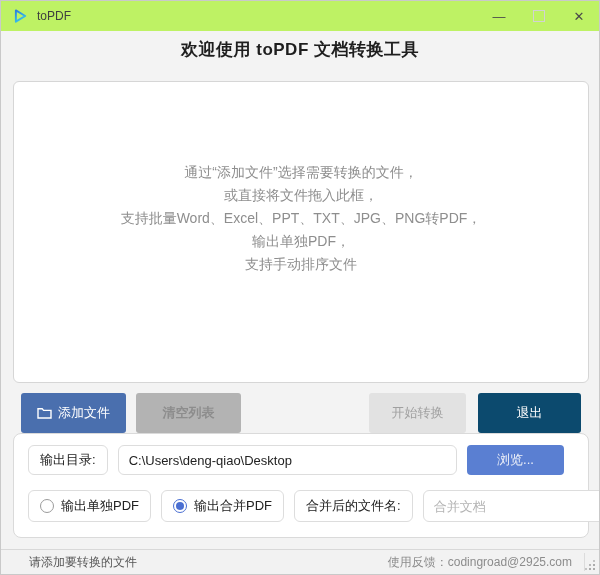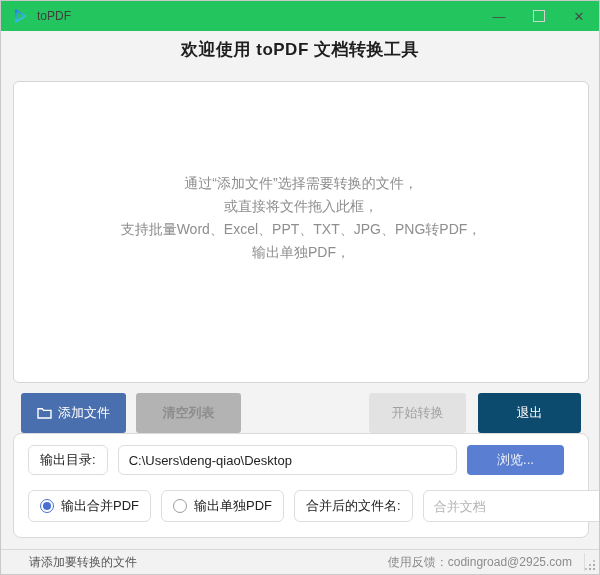--- a/index.html
+++ b/index.html
@@ -9,21 +9,21 @@
     background:#f3f3f3;
   }
   .window {
     position:relative; width:600px; height:575px;
     background:#f3f3f3; border:1px solid #c9c9c9; box-sizing:border-box;
     overflow:hidden;
   }
   
   .titlebar {
     position:absolute; top:0; left:0; right:0; height:30px;
-    background:#22c55e; display:flex; align-items:center;
+    background:#bef264; display:flex; align-items:center;
   }
   .app-icon { margin-left:10px; display:flex; align-items:center; }
   .title-text { font-size:12px; color:#3f3f3f; margin-left:8px; }
   .controls { position:absolute; right:0; top:0; height:30px; display:flex; }
   .ctrl {
     width:40px; height:30px; display:flex; align-items:center; justify-content:center;
     font-size:13px; color:#4a4a4a; cursor:pointer; user-select:none;
   }
   .max-box { width:10px; height:10px; border:1px solid #d2d2d2; }
   
@@ -134,20 +134,21 @@
   </div>
 
   <div class="heading">欢迎使用 toPDF 文档转换工具</div>
 
   <div class="drop-area">
     <div class="drop-text">
       <div>通过“添加文件”选择需要转换的文件，</div>
       <div>或直接将文件拖入此框，</div>
       <div>支持批量Word、Excel、PPT、TXT、JPG、PNG转PDF，</div>
       <div>输出单独PDF，</div>
+      <div>支持手动排序文件</div>
     </div>
   </div>
 
   <button class="btn btn-add">
     <span style="display:flex;">
       <svg width="15" height="12" viewBox="0 0 15 12">
         <path d="M1 1.8 h4.2 l1.4 1.6 H14 v7.6 H1 z" fill="none" stroke="#ffffff" stroke-width="1.4"></path>
       </svg>
     </span>
     <span>添加文件</span>
@@ -157,26 +158,26 @@
   <button class="btn btn-exit">退出</button>
 
   <div class="output-group">
     <div class="row row1">
       <div class="chip">输出目录:</div>
       <input class="field dir-field" type="text" value="C:\Users\deng-qiao\Desktop" style="">
       <button class="browse-btn">浏览...</button>
     </div>
     <div class="row row2">
       <div class="chip radio-chip">
+        <span class="radio"></span>
+        <span>输出单独PDF</span>
+      </div>
+      <div class="chip radio-chip">
         <span class="radio checked"></span>
         <span>输出合并PDF</span>
-      </div>
-      <div class="chip radio-chip">
-        <span class="radio"></span>
-        <span>输出单独PDF</span>
       </div>
       <div class="chip">合并后的文件名:</div>
       <input class="field name-field" type="text" placeholder="合并文档" style="">
     </div>
   </div>
 
   <div class="statusbar">
     <span class="status-left">请添加要转换的文件</span>
     <span class="status-right">使用反馈：codingroad@2925.com</span>
     <span class="status-sep"></span>

